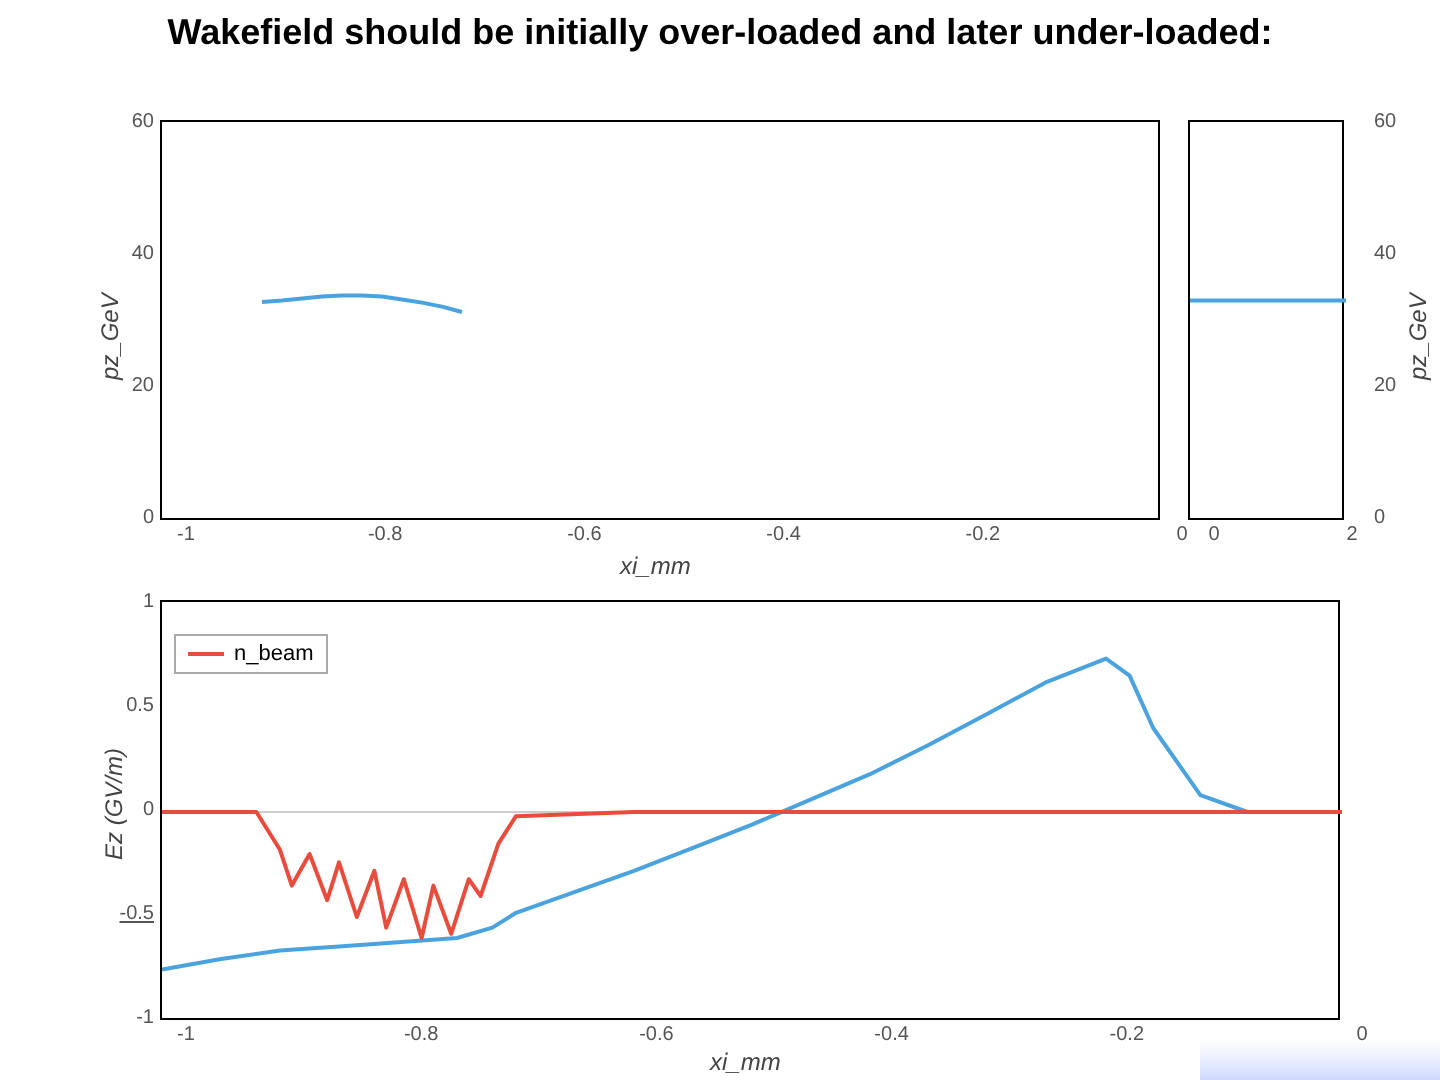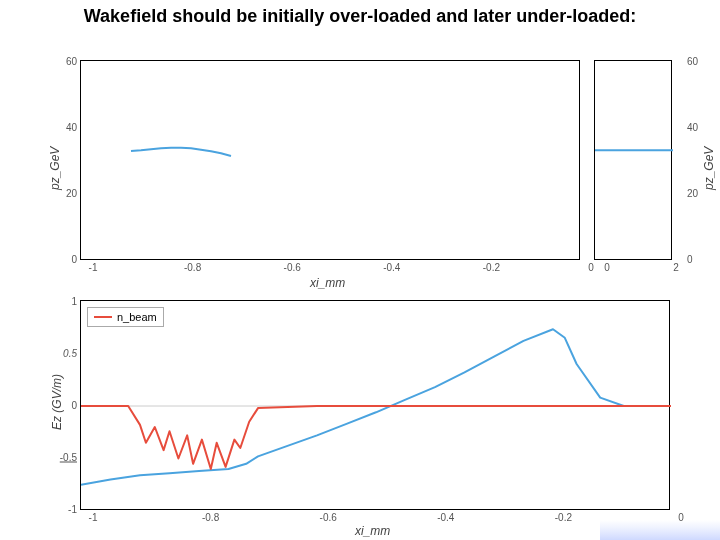--- a/index.html
+++ b/index.html
@@ -52,21 +52,21 @@
     color: #555;
     margin-left: 12px;
   }
   .tick.y  { right: calc(100% + 4px); transform: translateY(-50%); }
   .tick.yr { left:  calc(100% + 4px); transform: translateY(-50%); }
   .tick.x  { top:   calc(100% + 3px); transform: translateX(-50%); }
   .ylab-left  { transform: rotate(-90deg); transform-origin: left top; }
   .ylab-right { transform: rotate(-90deg); transform-origin: left top; }
   .legend {
     position: absolute;
-    top: 6px;
+    top: 16px;
     left: 6px;
     border: 1px solid #aaa;
     background: #fff;
     font-size: 11px;
     padding: 3px 6px;
     display: flex;
     align-items: center;
     gap: 5px;
   }
   .legend .swatch {
@@ -131,21 +131,21 @@
         <polyline points="0.0,105.0 47.2,105.0 59.0,123.9 64.9,141.8 73.8,126.0 82.6,149.1 88.5,130.2 97.4,157.5 106.2,134.4 112.1,162.8 120.9,138.6 129.8,168.0 135.7,141.8 144.6,165.9 153.4,138.6 159.3,147.0 168.2,120.8 177.0,107.1 236.0,105.0 354.0,105.0 472.0,105.0 560.5,105.0 590.0,105.0" fill="none" stroke="#e74c3c" stroke-width="2" stroke-linejoin="round"></polyline>
       </svg>
     <div class="legend">
       <div class="swatch"></div>
       <span>n_beam</span>
     </div>
 
     <div class="tick y" style="top:100%;">-1</div>
     <div class="tick y" style="top:75%;text-decoration:underline;">-0.5</div>
     <div class="tick y" style="top:50%;">0</div>
-    <div class="tick y" style="top:25%;font-style:italic;">0.5</div>
+    <div class="tick y" style="top:25%;">0.5</div>
     <div class="tick y" style="top:0%;">1</div>
 
     <div class="tick x" style="left:0%;">-1</div>
     <div class="tick x" style="left:20%;">-0.8</div>
     <div class="tick x" style="left:40%;">-0.6</div>
     <div class="tick x" style="left:60%;">-0.4</div>
     <div class="tick x" style="left:80%;">-0.2</div>
     <div class="tick x" style="left:100%;">0</div>
   </div>
   <div class="axis-label ylab-left" style="left:50px; top:430px;">Ez (GV/m)</div>

